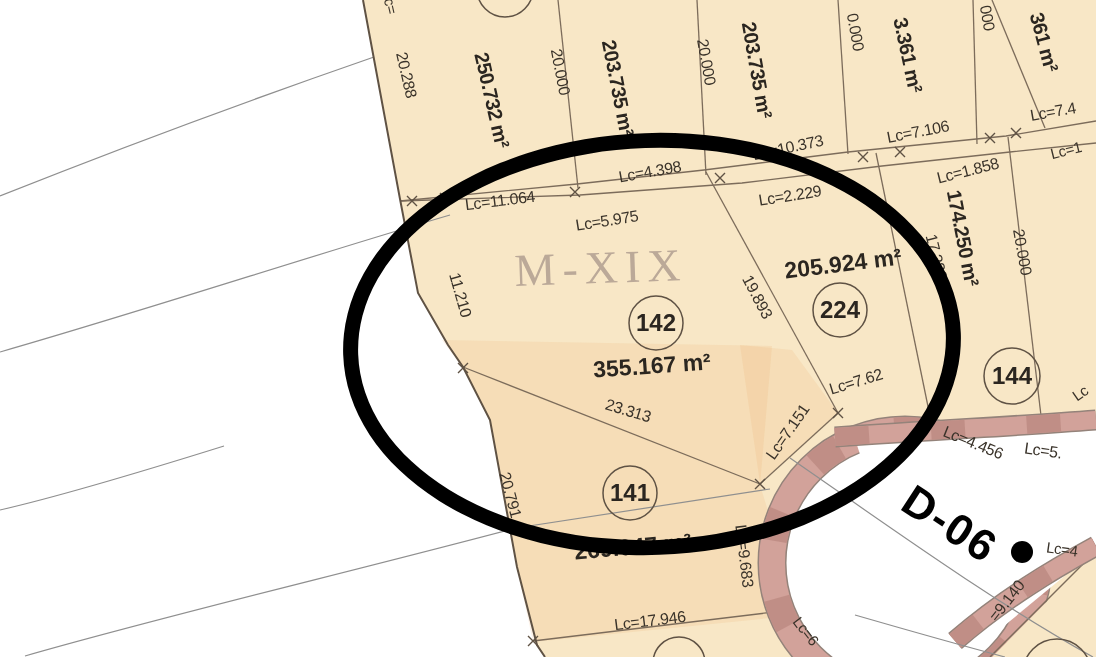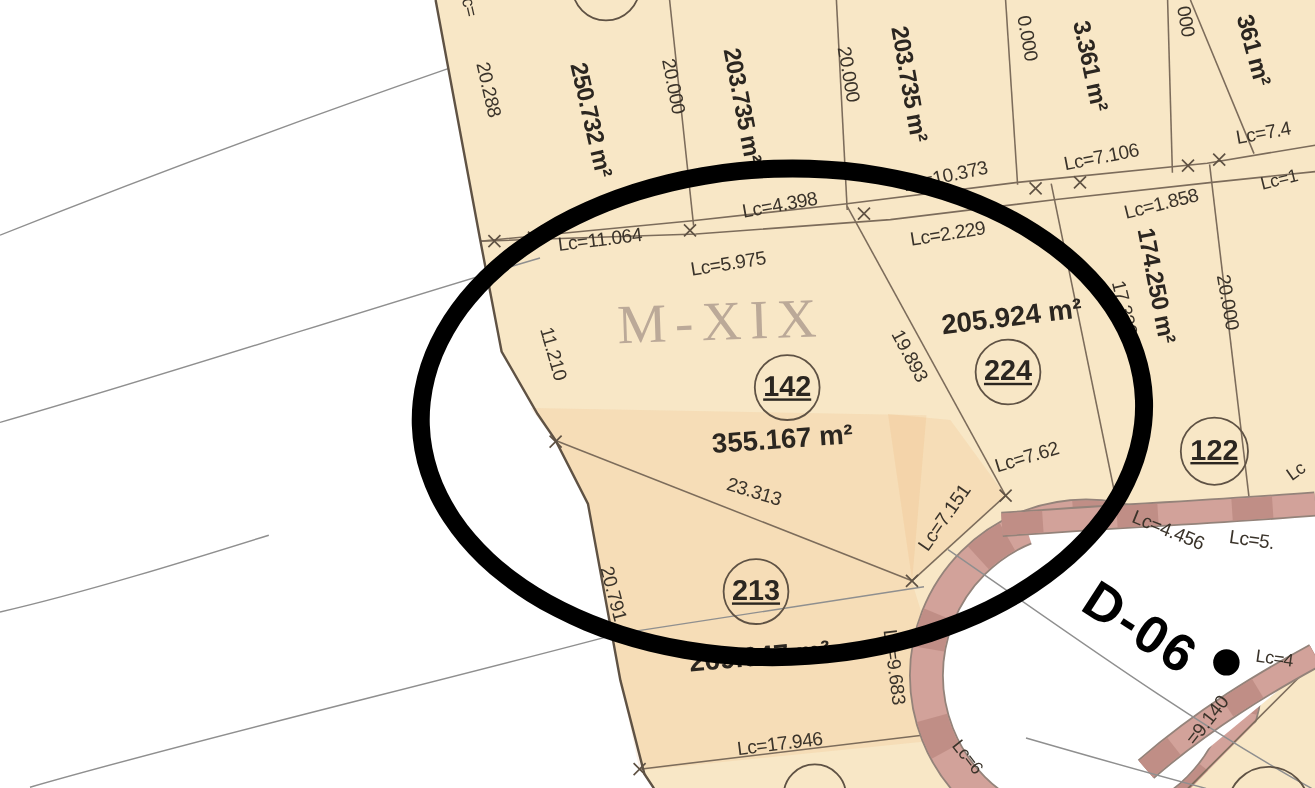--- a/index.html
+++ b/index.html
@@ -10,21 +10,21 @@
   }
   html,body{margin:0;padding:0;background:#fff;}
   #canvas{position:relative;width:1096px;height:657px;overflow:hidden;background:#fff;
           font-family:"Liberation Sans",sans-serif;}
   #basemap{position:absolute;left:0;top:0;z-index:1;}
   .lbl{position:absolute;white-space:nowrap;color:var(--text);z-index:20;
        letter-spacing:-0.4px;transform:translate(-50%,-50%) rotate(var(--r,0deg));
        font-size:16px;line-height:1;}
   .area{font-weight:bold;color:var(--areaText);font-size:23px;letter-spacing:0;}
   .colarea{font-weight:bold;color:var(--areaText);font-size:20px;letter-spacing:-0.5px;}
-  .lotnum{font-weight:bold;color:var(--areaText);font-size:24px;letter-spacing:0;text-decoration:underline;}
+  .lotnum{font-weight:bold;color:var(--areaText);font-size:24px;letter-spacing:0;}
   .blockid{font-family:"Liberation Serif",serif;font-weight:normal;font-size:46px;
            color:var(--blockText);letter-spacing:7px;opacity:.9;}
   .roadid{font-weight:bold;color:#000;font-size:44px;letter-spacing:2px;}
   .frag{font-size:15px;}
   #ellipse-annot{position:absolute;left:343px;top:133px;width:588px;height:392px;
       border:15px solid var(--annotation);border-radius:50%;z-index:40;
       transform:rotate(-2deg);}
 </style>
 </head>
 <body>
@@ -146,24 +146,24 @@
       <circle cx="630" cy="493" r="27"></circle>
       <circle cx="505" cy="-11" r="28"></circle>
       <circle cx="679" cy="663" r="26"></circle>
       <circle cx="1057" cy="673" r="34"></circle>
     </g>
   </svg>
 
   <div class="lbl blockid" style="left:601px;top:268px;--r:-2deg">M-XIX</div>
   <div class="lbl roadid" style="left:950px;top:524px;--r:33deg">D-06</div>
 
-  <div class="lbl lotnum" style="left:630px;top:493px">213</div>
+  <div class="lbl lotnum" style="left:630px;top:493px">141</div>
   <div class="lbl lotnum" style="left:656px;top:323px">142</div>
   <div class="lbl lotnum" style="left:840px;top:310px">224</div>
-  <div class="lbl lotnum" style="left:1012px;top:376px">122</div>
+  <div class="lbl lotnum" style="left:1012px;top:376px">144</div>
 
   <div class="lbl area" style="left:633px;top:547px;--r:-5deg">269.047 m²</div>
   <div class="lbl area" style="left:652px;top:366px;--r:-4deg">355.167 m²</div>
   <div class="lbl area" style="left:843px;top:264px;--r:-7deg">205.924 m²</div>
   <div class="lbl colarea" style="left:963px;top:238px;--r:79deg">174.250 m²</div>
 
   <div class="lbl colarea" style="left:492px;top:100px;--r:77deg">250.732 m²</div>
   <div class="lbl colarea" style="left:618px;top:88px;--r:79deg">203.735 m²</div>
   <div class="lbl colarea" style="left:757px;top:70px;--r:80deg">203.735 m²</div>
   <div class="lbl colarea" style="left:908px;top:55px;--r:78deg">3.361 m²</div>

